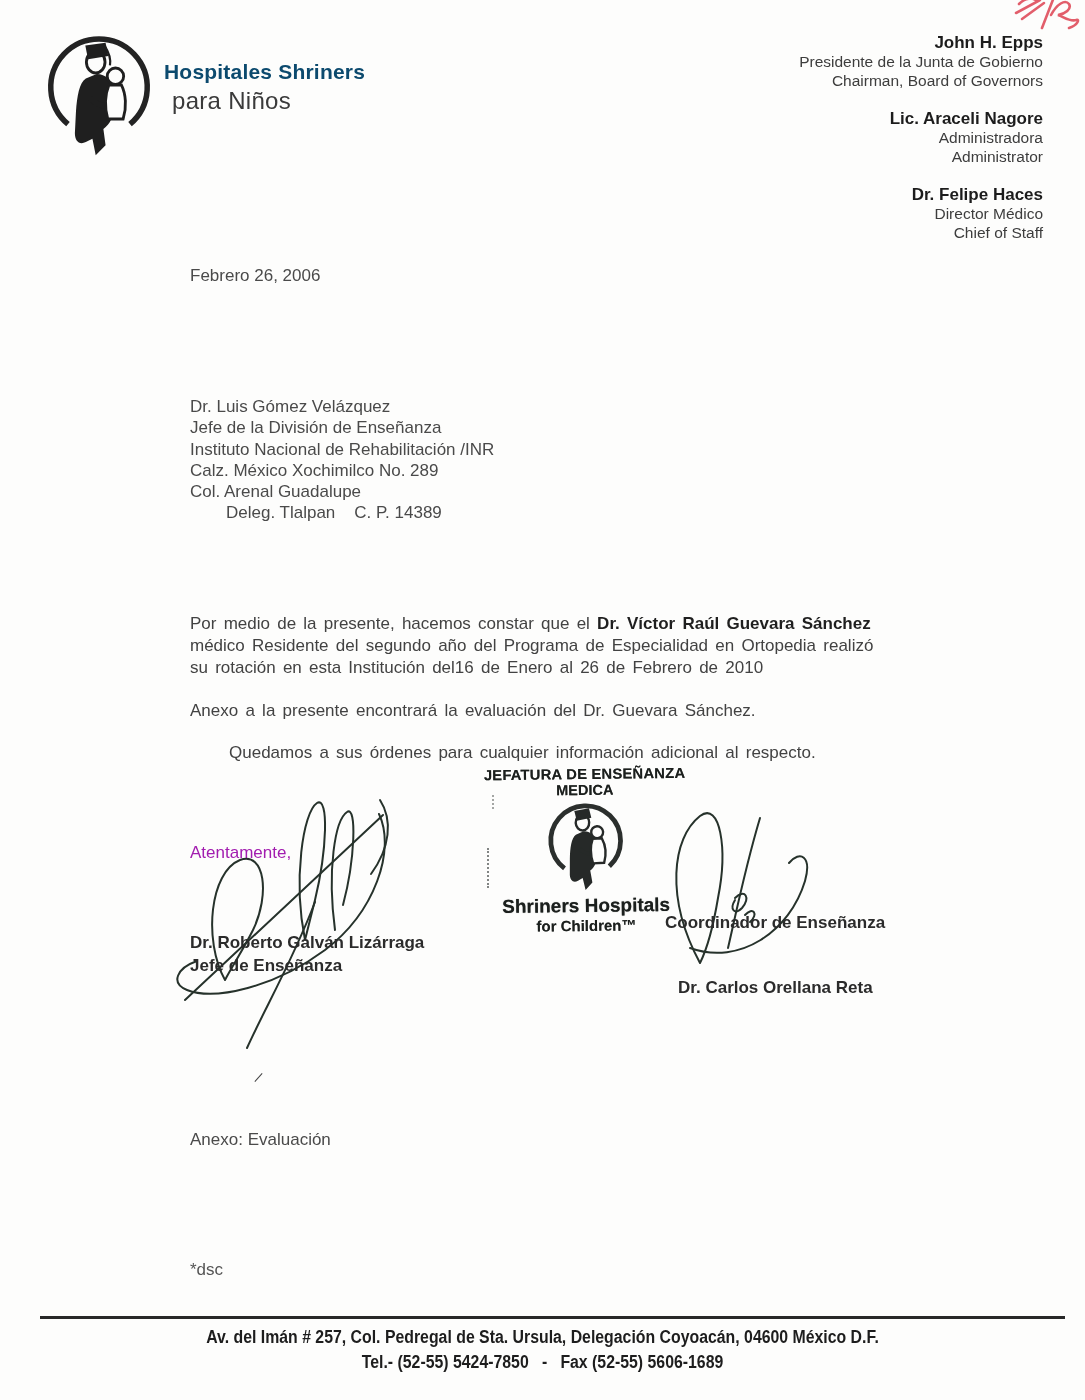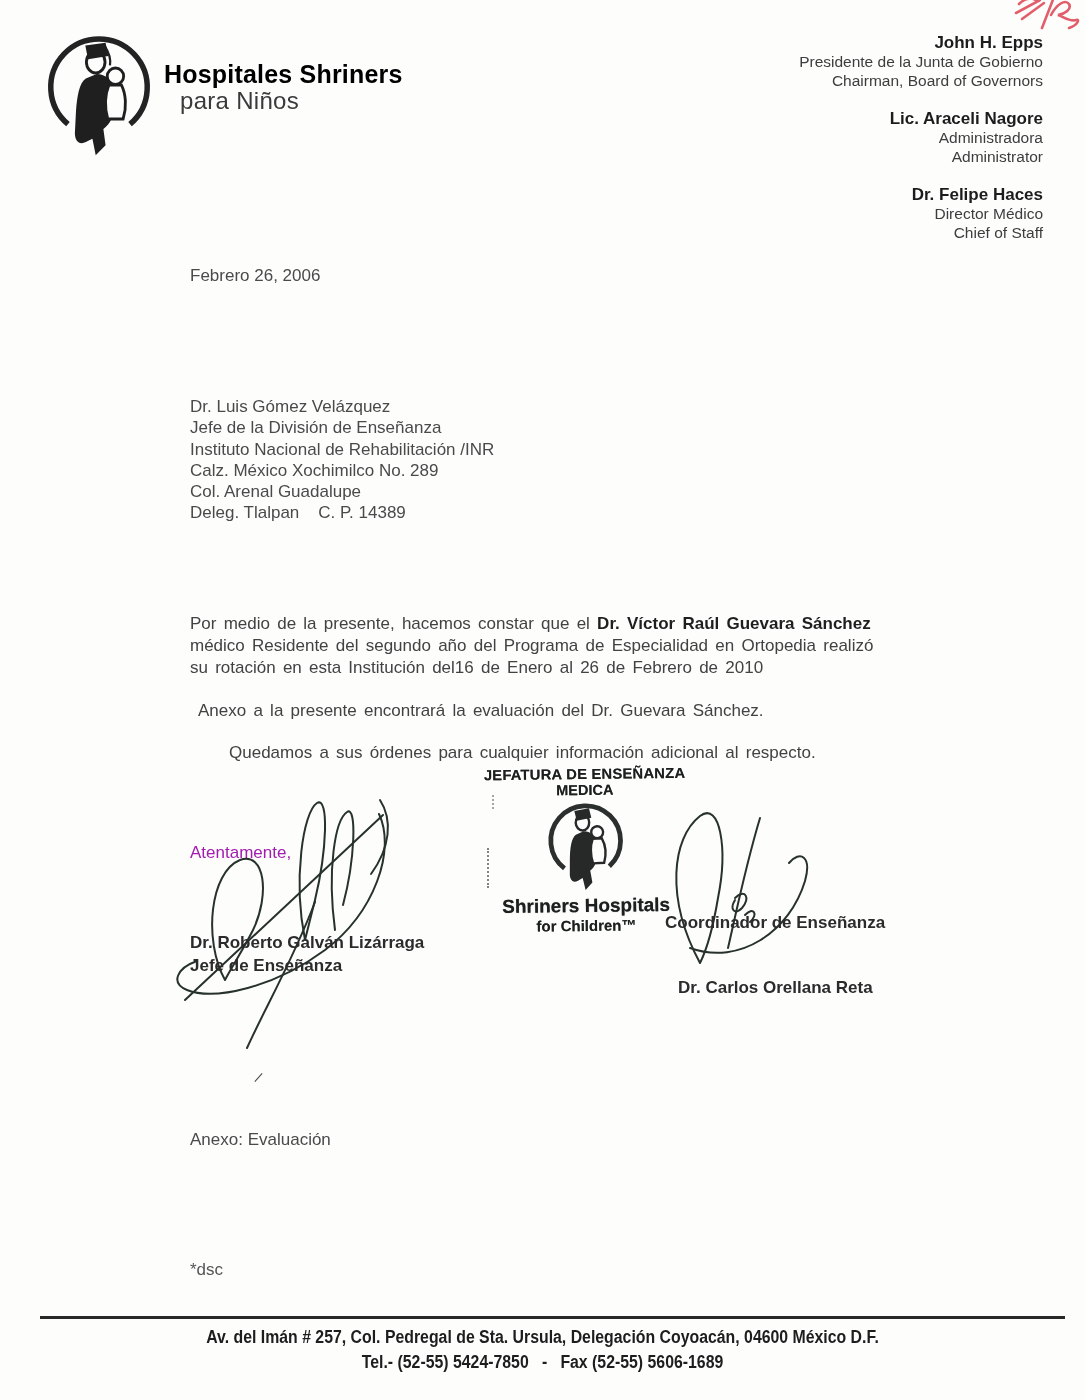--- a/index.html
+++ b/index.html
@@ -6,24 +6,24 @@
   .page {
     position: relative;
     width: 1085px; height: 1400px;
     margin: 0 auto;
     background: #fdfdfc;
     overflow: hidden;
     font-family: "Liberation Sans", sans-serif;
     color: #3f3f3f;
   }
   .abs { position: absolute; }
-  .pre { white-space: pre; }
+  .pre { white-space: pre; margin-left: 36px; }
 
   
-  .brand-title { font-size: 25px; font-weight: bold; color: #000000; letter-spacing: .2px; }
+  .brand-title { font-size: 21px; font-weight: bold; color: #0c4a6e; letter-spacing: .2px; }
   .brand-sub   { font-size: 24px; color: #3a3a3a; letter-spacing: .3px; }
 
   .officers { right: 42px; top: 33px; text-align: right; }
   .officer-group { margin-bottom: 19px; }
   .officer-name  { font-size: 17px; font-weight: bold; color: #1c1c1c; line-height: 20px; }
   .officer-title { font-size: 15.5px; color: #3d3d3d; line-height: 18.5px; }
 
   
   .txt   { font-size: 17px; color: #4a4a4a; }
   .addr  { line-height: 21.3px; }
@@ -62,21 +62,21 @@
       <path d="M 40 42 C 34 46 32 58 31 72 L 30 92 C 30 99 34 103 40 100 L 46 97 L 49 112 L 58 103 L 56 88 C 62 84 66 76 66 66 L 65 52 C 64 44 58 38 50 38 Z" fill="#1f1f1f"></path>
       <path d="M 44 60 C 52 68 63 70 71 64" fill="none" stroke="#1f1f1f" stroke-width="5"></path>
       <ellipse cx="49" cy="27" rx="8.5" ry="10" fill="#fdfdfc" stroke="#1f1f1f" stroke-width="2.6"></ellipse>
       <path d="M 39.5 12 L 58 9.5 L 60.5 21.5 L 42 24.5 Z" fill="#1f1f1f"></path>
       <path d="M 57 12 C 61 18 63 24 62 30" fill="none" stroke="#1f1f1f" stroke-width="2"></path>
       <circle cx="67" cy="40" r="7.5" fill="#fdfdfc" stroke="#1f1f1f" stroke-width="2.6"></circle>
       <path d="M 61 48 C 57 58 57.5 70 60 79 L 74 79 C 77.5 68 76.5 56 72.5 48 Z" fill="#fdfdfc" stroke="#1f1f1f" stroke-width="2.6"></path>
     </svg>
   </div>
   <div class="abs brand-title" style="left:164px; top:60px;">Hospitales Shriners</div>
-  <div class="abs brand-sub" style="left:180px; top:87px;">para Niños</div>
+  <div class="abs brand-sub" style="left:172px; top:87px;">para Niños</div>
 
   <div class="abs" style="left:1010px; top:-3px;">
     <svg width="75" height="36" viewBox="0 0 75 36">
       <g fill="none" stroke="#e0515f" stroke-width="2.6" stroke-linecap="round" opacity=".92">
         <path d="M 9 7 C 15 1 23 0 27 4"></path>
         <path d="M 6 16 L 30 3"></path>
         <path d="M 12 22 L 34 6"></path>
         <path d="M 44 0 L 32 31"></path>
         <path d="M 41 18 C 47 7 55 2 59 7 C 62 12 55 17 48 18 C 54 20 60 25 66 23 C 70 21.5 68 28 59 31"></path>
       </g>
@@ -109,21 +109,21 @@
     <div class="txt addr">Instituto Nacional de Rehabilitación /INR</div>
     <div class="txt addr">Calz. México Xochimilco No. 289</div>
     <div class="txt addr">Col. Arenal Guadalupe</div>
     <div class="txt addr pre">Deleg. Tlalpan    C. P. 14389</div>
   </div>
 
   <div class="abs bodyline" style="left:190px; top:613px;"><span>Por medio de la presente, hacemos constar que el </span><b>Dr. Víctor Raúl Guevara Sánchez</b></div>
   <div class="abs bodyline" style="left:190px; top:635px;">médico Residente del segundo año del Programa de Especialidad en Ortopedia realizó</div>
   <div class="abs bodyline" style="left:190px; top:657px;">su rotación en esta Institución del16 de Enero al 26 de Febrero de 2010</div>
 
-  <div class="abs bodyline" style="left:190px; top:700px;margin-left:8px;">Anexo a la presente encontrará la evaluación del Dr. Guevara Sánchez.</div>
+  <div class="abs bodyline" style="left:190px; top:700px;">Anexo a la presente encontrará la evaluación del Dr. Guevara Sánchez.</div>
   <div class="abs bodyline" style="left:190px; top:742px;margin-left:39px;">Quedamos a sus órdenes para cualquier información adicional al respecto.</div>
 
   <div class="abs txt" style="left:190px; top:806px; color:#a21caf;margin-top:37px;">Atentamente,</div>
 
   <div class="abs stamp">
     <div class="stamp-l1">JEFATURA DE ENSEÑANZA</div>
     <div class="stamp-l2">MEDICA</div>
     <div style="display:flex; justify-content:center; margin-top:3px;">
       <svg width="86" height="92" viewBox="0 0 104 116" opacity="0.93">
         <g transform="rotate(-2 52 58)">

